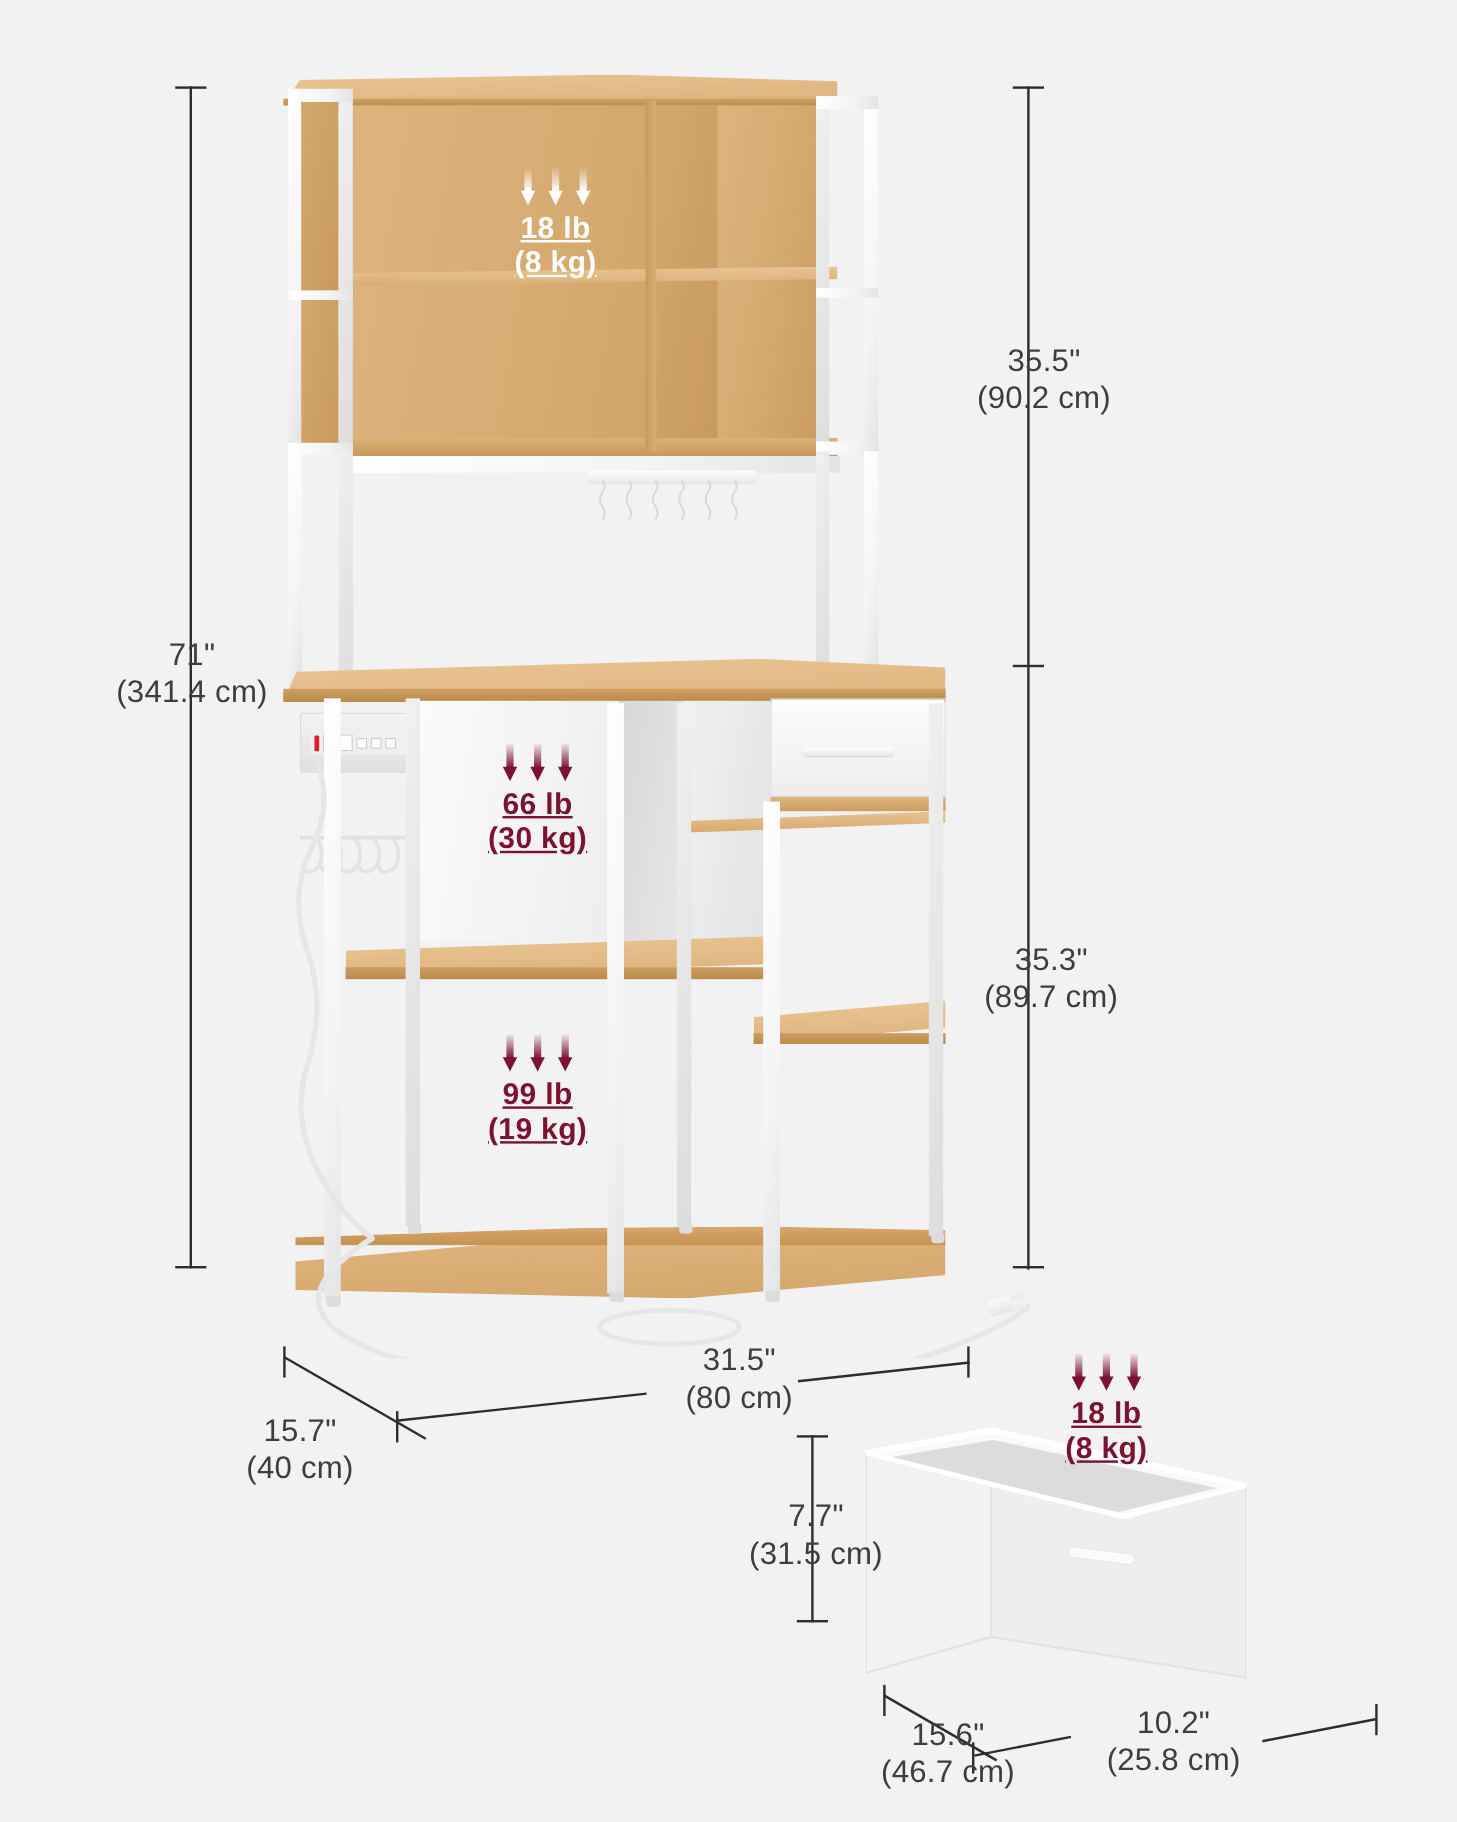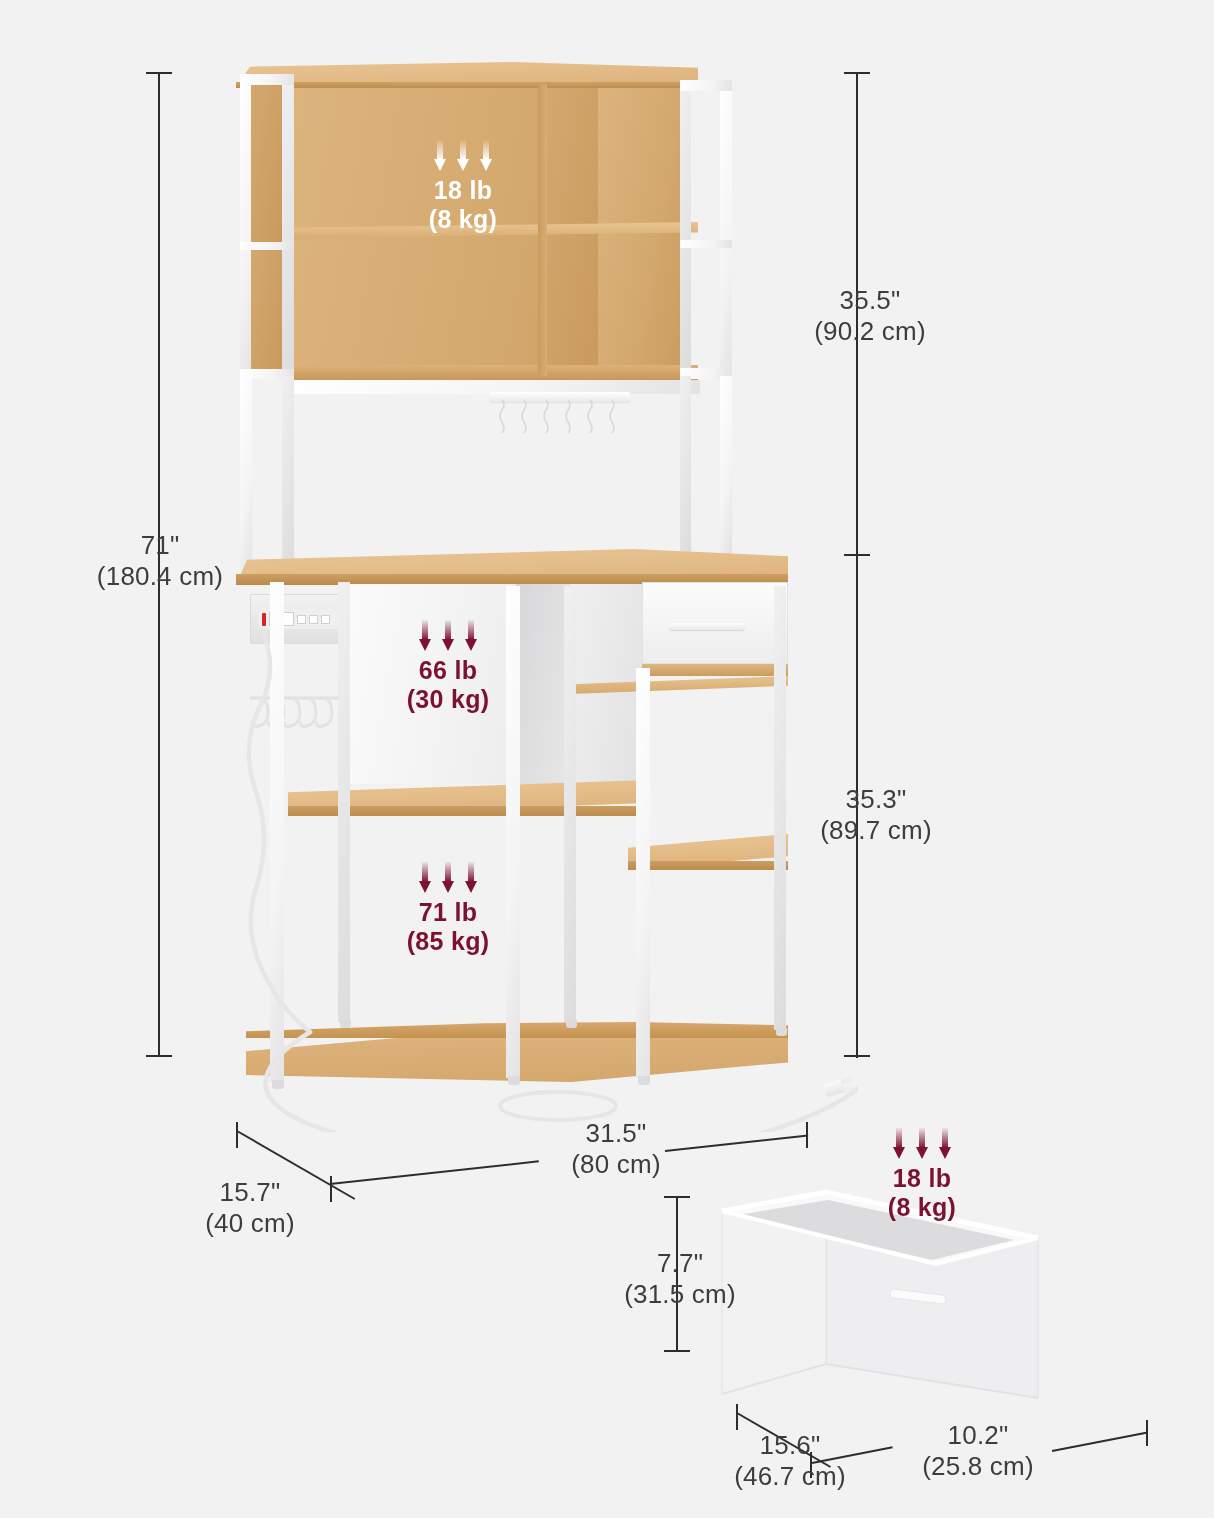--- a/index.html
+++ b/index.html
@@ -52,21 +52,21 @@
   .arrow .head {
     position:absolute; left:50%; bottom:0; width:0; height:0;
     transform:translateX(-50%);
     border-left:6.5px solid transparent;
     border-right:6.5px solid transparent;
   }
   .red .shaft { background:linear-gradient(to bottom,rgba(124,17,48,.06),#7c1130); }
   .red .head  { border-top:12px solid #7c1130; }
   .white .shaft { background:linear-gradient(to bottom,rgba(255,255,255,.05),#ffffff); }
   .white .head  { border-top:12px solid #ffffff; }
-  .load .txt { text-shadow:none; }
+  .load .txt { text-shadow:none;text-decoration:underline; }
   .wood-back   { background:linear-gradient(100deg,#dcb47f 0%,#d4a96f 55%,#c99a5c 100%); }
   .wood-back2  { background:linear-gradient(100deg,#d3a86f 0%,#c99a5e 100%); }
   .metal       { background:linear-gradient(100deg,#ffffff 0%,#f4f4f4 60%,#e3e3e3 100%); }
   .metal-d     { background:linear-gradient(100deg,#f0f0f0 0%,#dcdcdc 100%); }
 </style>
 </head>
 <body>
 
 <div class="stage">
 
@@ -305,31 +305,31 @@
         </div>
       <div class="arrow">
           <div class="shaft"></div>
           <div class="head"></div>
         </div>
       <div class="arrow">
           <div class="shaft"></div>
           <div class="head"></div>
         </div>
     </div>
-    <div class="txt">71 lb</div>
-    <div class="txt">(85 kg)</div>
+    <div class="txt">99 lb</div>
+    <div class="txt">(19 kg)</div>
   </div>
 
   <div>
     <div class="cap-h" style="left:146px;top:72px;"></div>
     <div class="vline" style="left:158px;top:72px;height:985px;"></div>
     <div class="cap-h" style="left:146px;top:1055px;"></div>
     <div class="dim-label" style="left:60px;top:530px;width:200px;">
       <span>71"</span>
-      <span class="u2">(180.4 cm)</span>
+      <span class="u2">(341.4 cm)</span>
     </div>
   </div>
 
   <div>
     <div class="cap-h" style="left:844px;top:72px;"></div>
     <div class="vline" style="left:856px;top:72px;height:484px;"></div>
     <div class="cap-h" style="left:844px;top:554px;"></div>
     <div class="dim-label" style="left:770px;top:285px;width:200px;">
       <span>35.5"</span>
       <span class="u2">(90.2 cm)</span>

